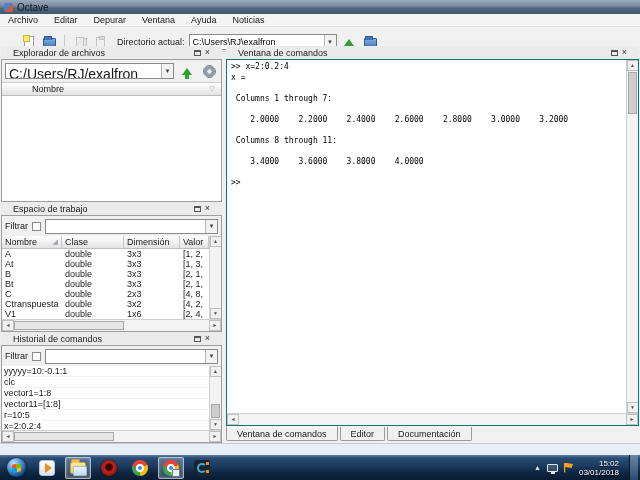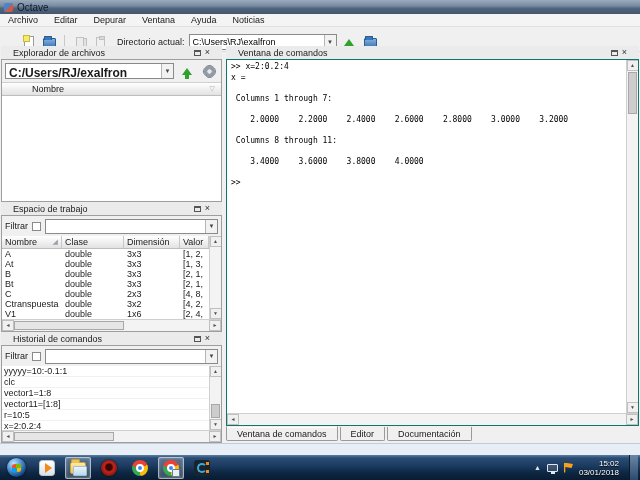--- a/index.html
+++ b/index.html
@@ -44,21 +44,21 @@
   .ptools{margin-left:auto;display:flex;align-items:center;gap:4px;}
   .g-undock{width:7px;height:6px;border:1px solid #555;border-top:2px solid #555;display:inline-block;}
   .g-close{font-size:9px;line-height:7px;color:#333;}
   .pbody{flex:1;border:1px solid #9e9e9e;background:#fff;display:flex;flex-direction:column;overflow:hidden;}
   .p-explorer{left:1px;top:46px;width:221px;height:156px;}
   .p-workspace{left:1px;top:202px;width:221px;height:130px;}
   .p-history{left:1px;top:332px;width:221px;height:111px;}
 
   .pathrow{background:#f0f0f0;display:flex;align-items:center;gap:4px;padding:3px 3px;}
   .path-combo{flex:1;}
-  .path-text{flex:1;padding:2px 3px;font-size:12px;white-space:nowrap;overflow:hidden;font-weight:bold;}
+  .path-text{flex:1;padding:2px 3px;font-size:14px;white-space:nowrap;overflow:hidden;}
   .sq-btn{width:18px;height:16px;display:flex;align-items:center;justify-content:center;}
 
   .list-header{height:14px;background:linear-gradient(#ffffff,#e2e2e2);border-top:1px solid #cfcfcf;border-bottom:1px solid #bdbdbd;
     display:flex;align-items:center;padding-left:30px;font-size:9px;}
   .hdr-tri{margin-left:auto;margin-right:6px;color:#a9b2ba;font-size:7px;}
   .explorer-list{flex:1;background:#fff;}
 
   .filterrow{background:#f0f0f0;display:flex;align-items:center;gap:4px;padding:3px 3px;height:20px;}
   .cb{width:9px;height:9px;border:1px solid #8a8a8a;background:#fff;flex:none;}
   .filter-combo{flex:1;height:15px;}

